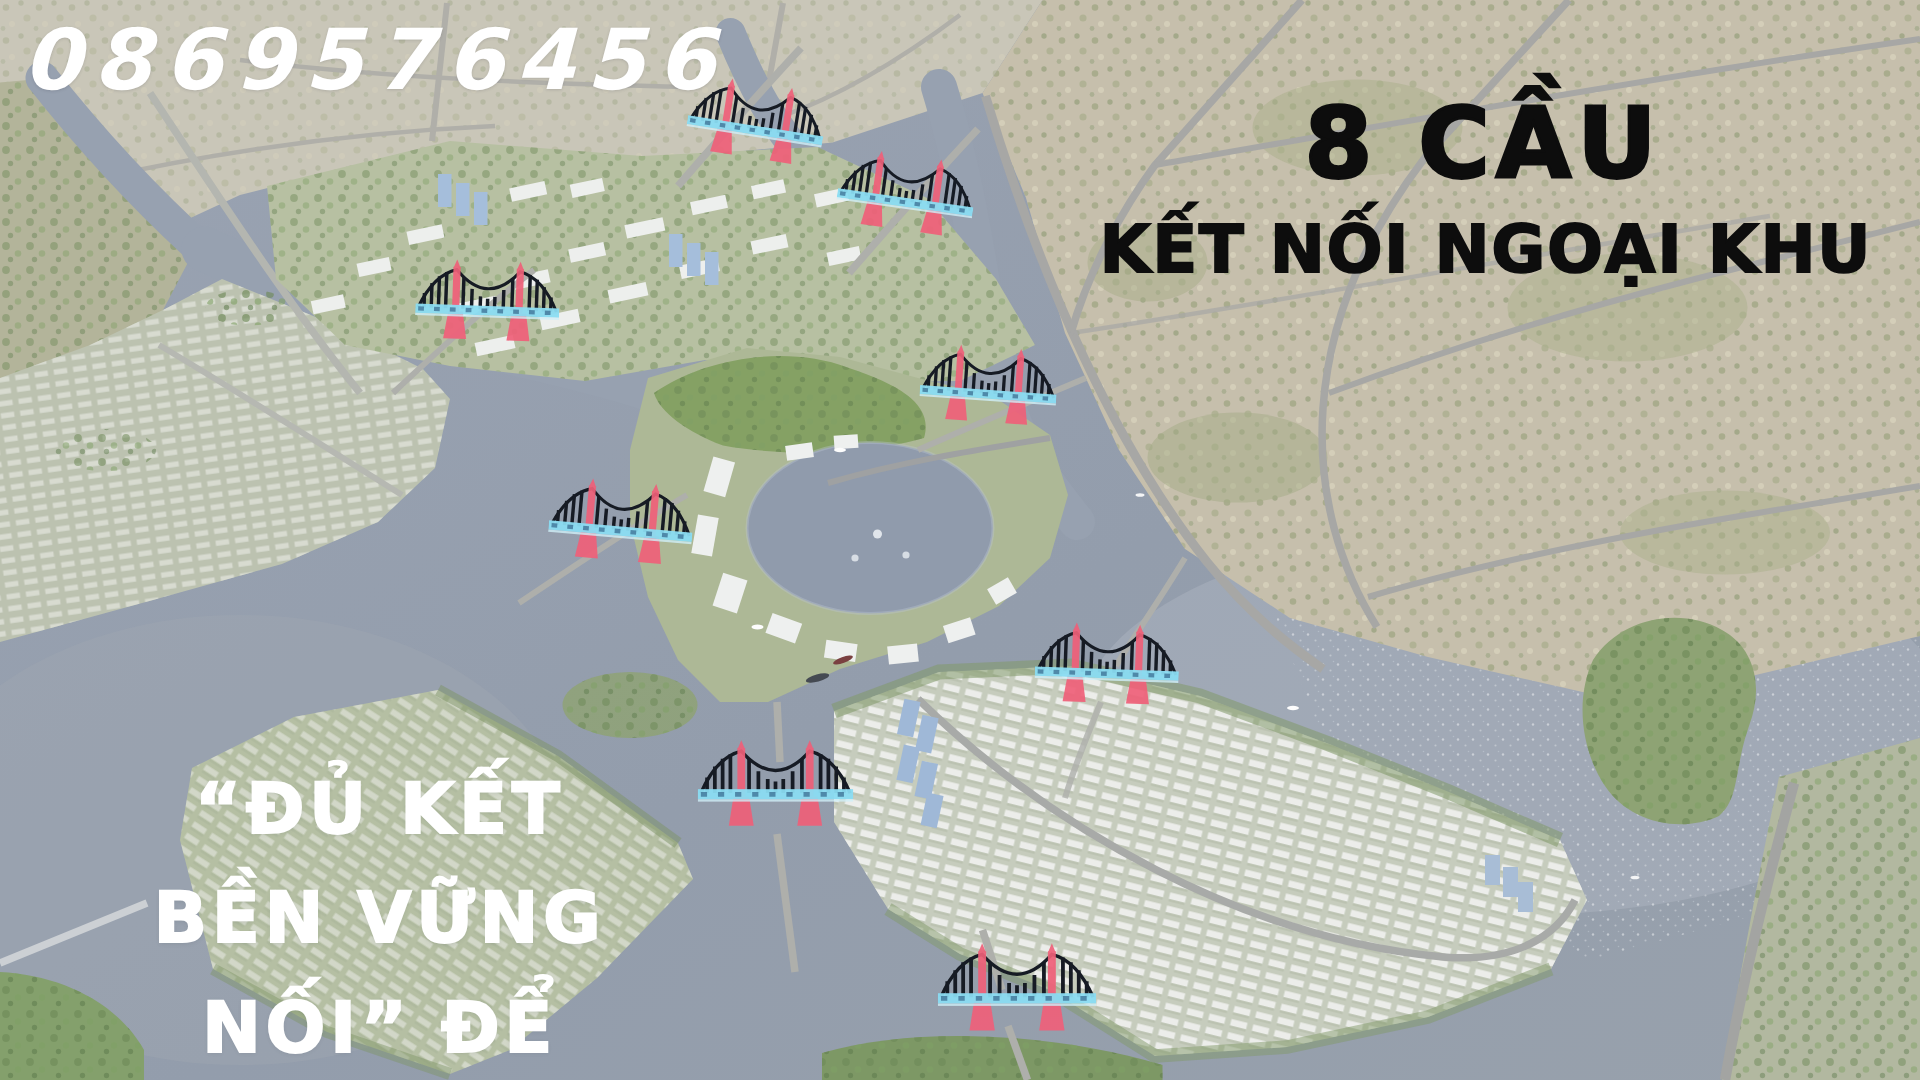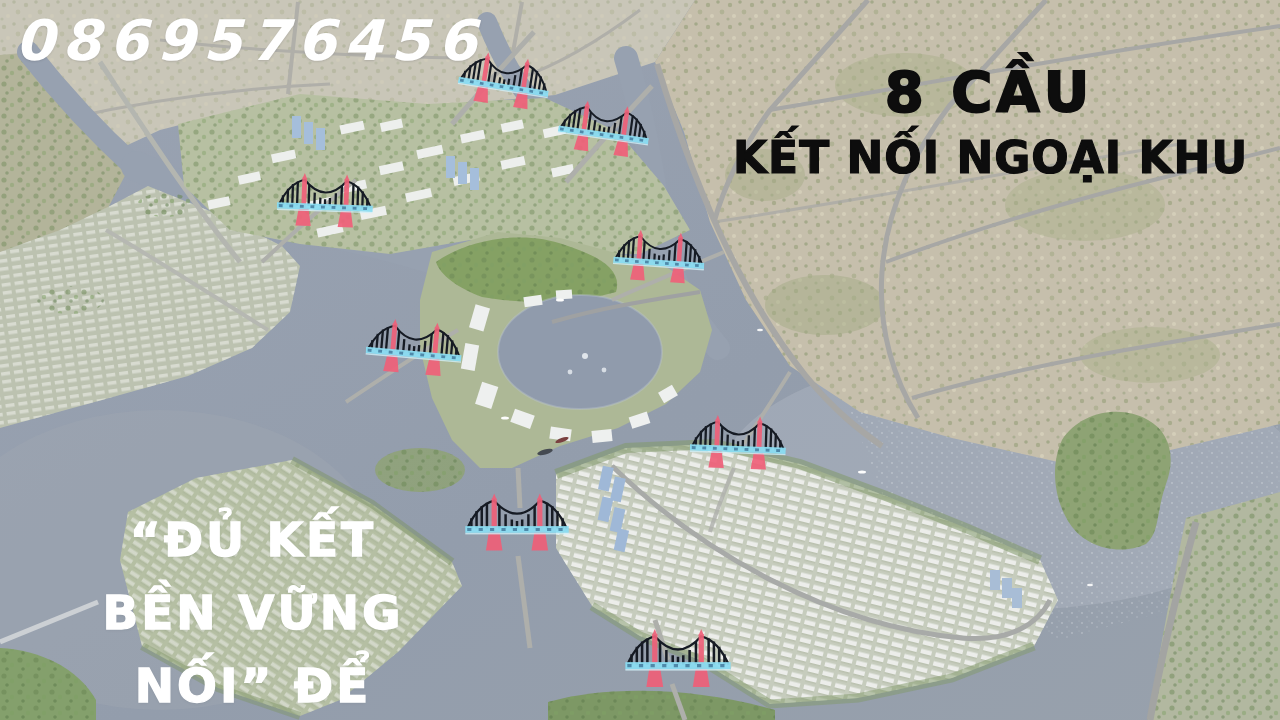--- a/index.html
+++ b/index.html
@@ -14,21 +14,21 @@
     font-size:56px;font-weight:700;font-style:italic;
     letter-spacing:8px;color:var(--overlay-text-white,#fff);
     transform:skewX(-4deg);white-space:nowrap;
     text-shadow:0 1px 2px rgba(60,60,70,.18);
   }
   .headline{
     position:absolute;top:64px;left:733px;width:512px;text-align:center;
     color:var(--headline-text,#0d0d0d);line-height:1;
   }
   .headline-title{
-    font-size:56px;font-weight:800;letter-spacing:4px;
+    font-size:65px;font-weight:800;letter-spacing:4px;
     -webkit-text-stroke:2px var(--headline-text,#0d0d0d);
   }
   .headline-sub{
     margin-top:16px;font-size:44px;font-weight:800;letter-spacing:1px;
     -webkit-text-stroke:1.2px var(--headline-text,#0d0d0d);
     white-space:nowrap;
   }
   .slogan{
     position:absolute;top:504px;left:52px;width:402px;text-align:center;
     color:var(--overlay-text-white,#fff);

